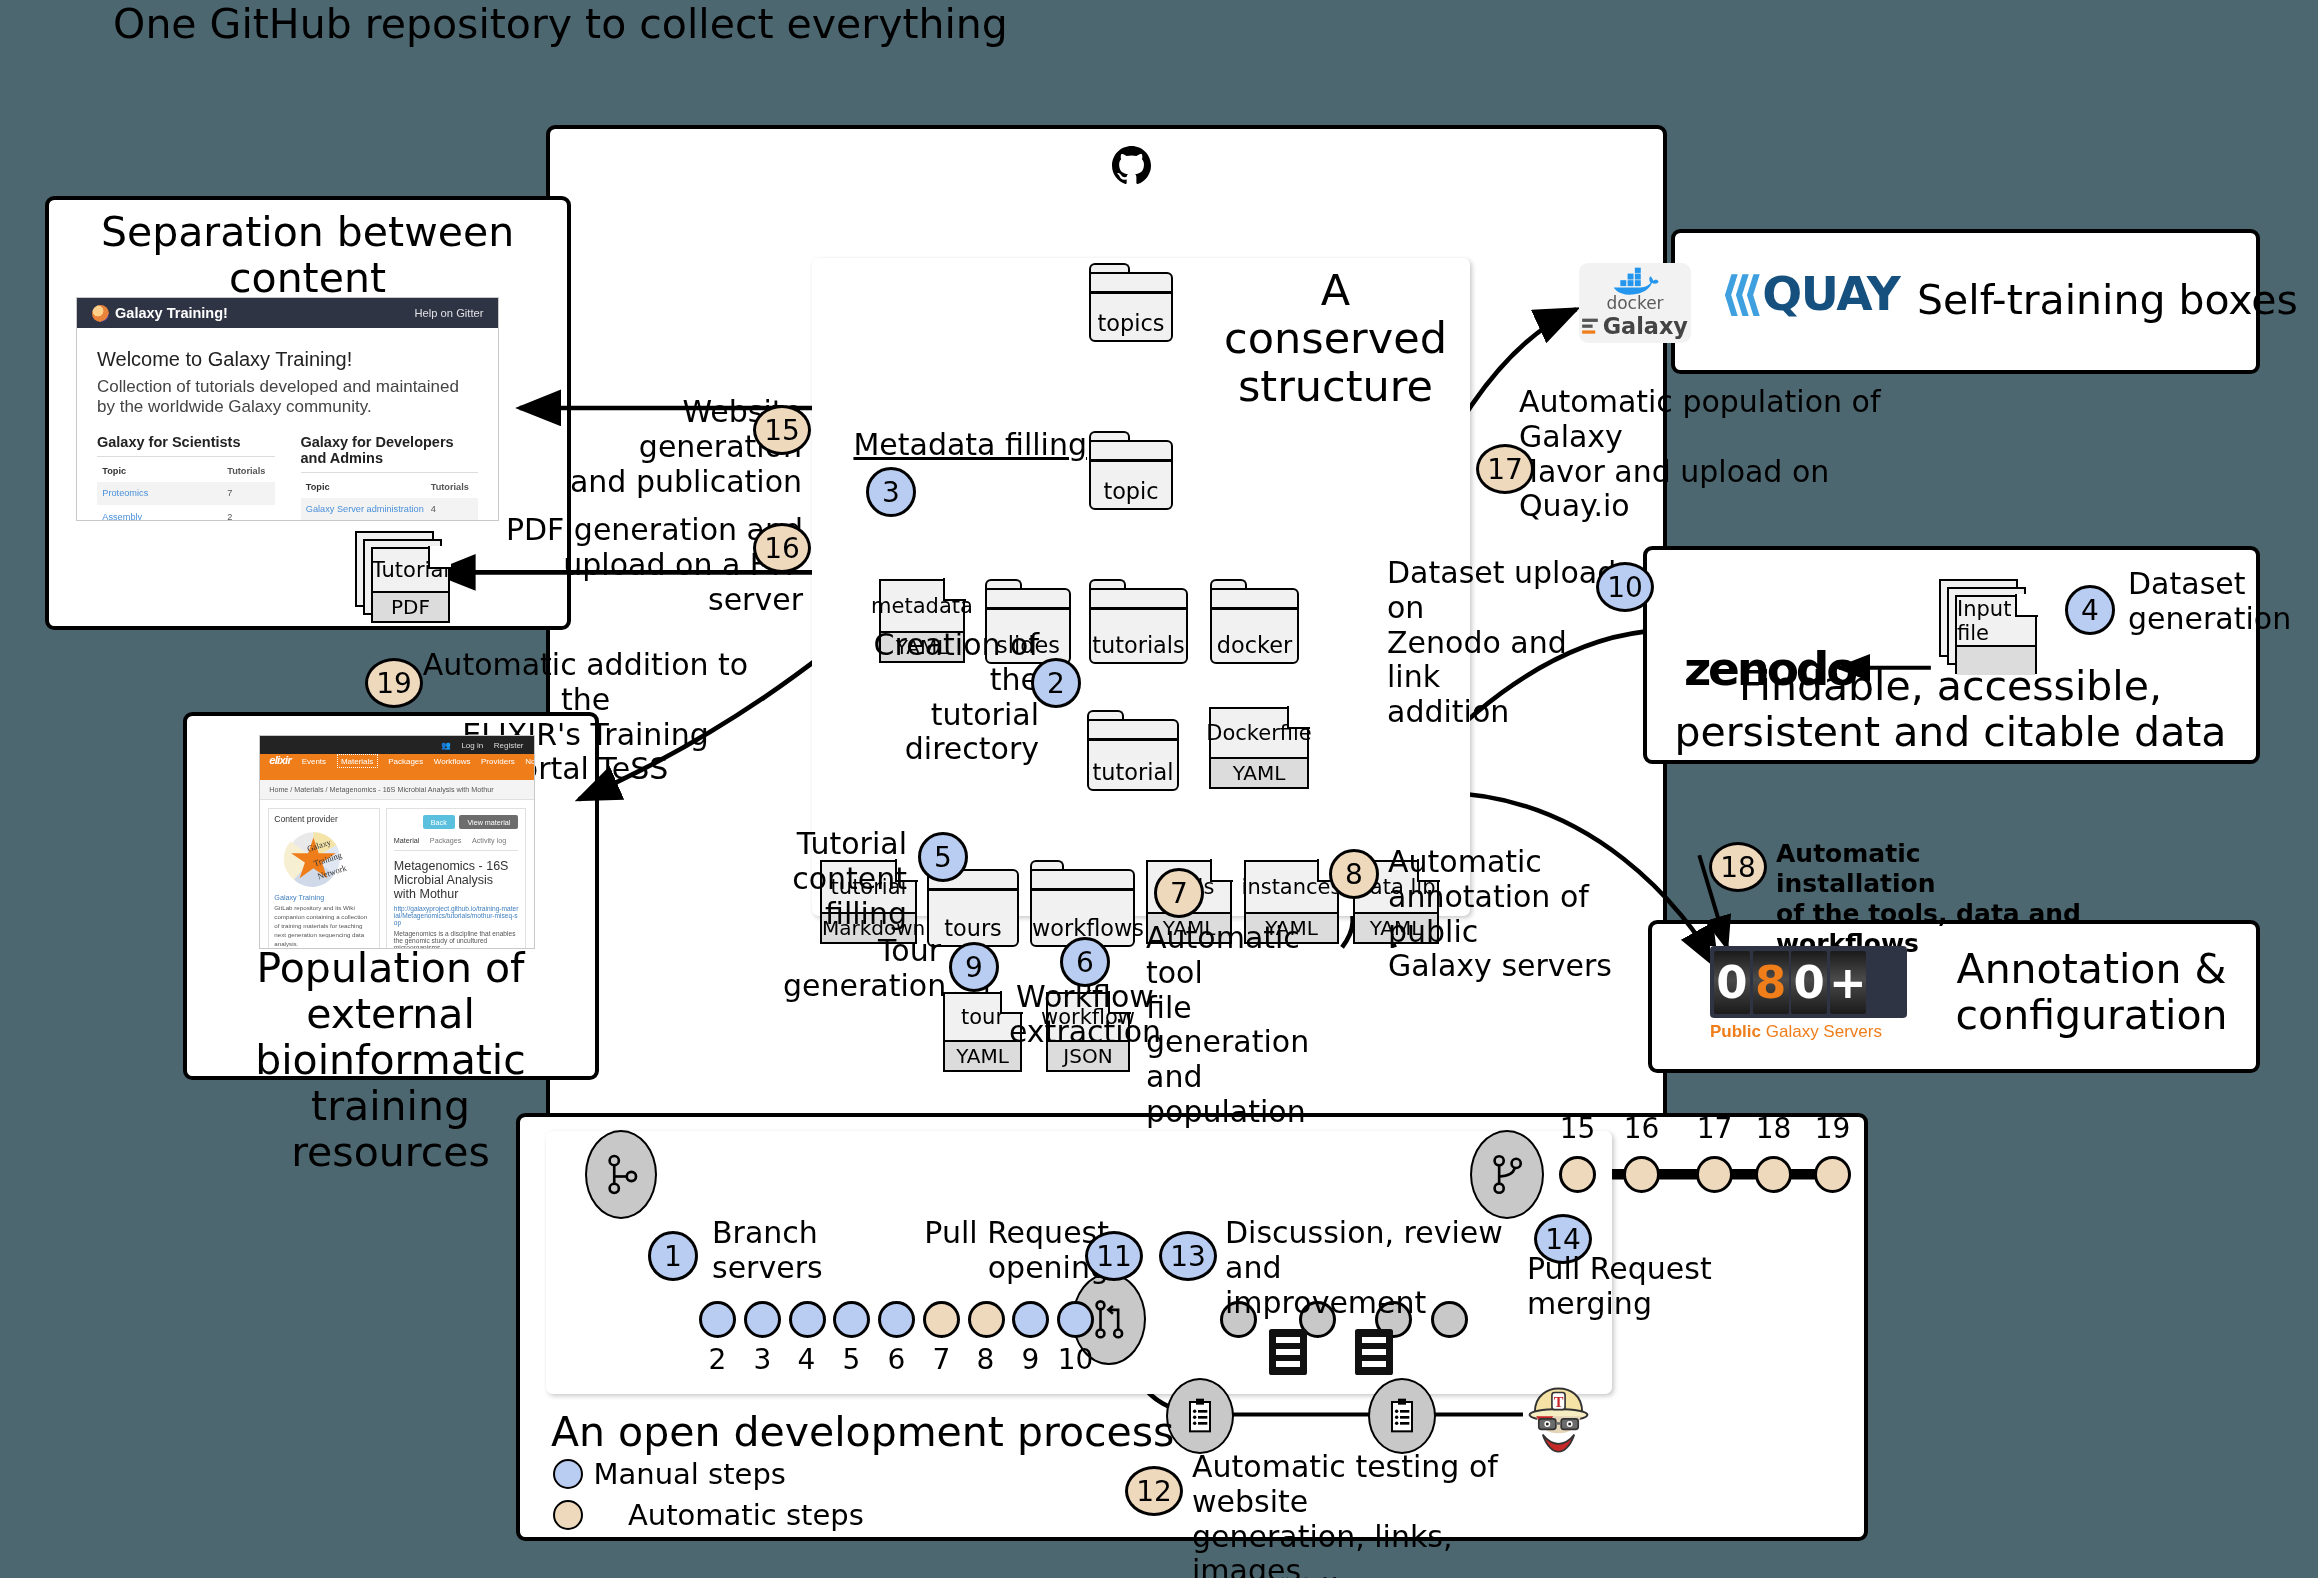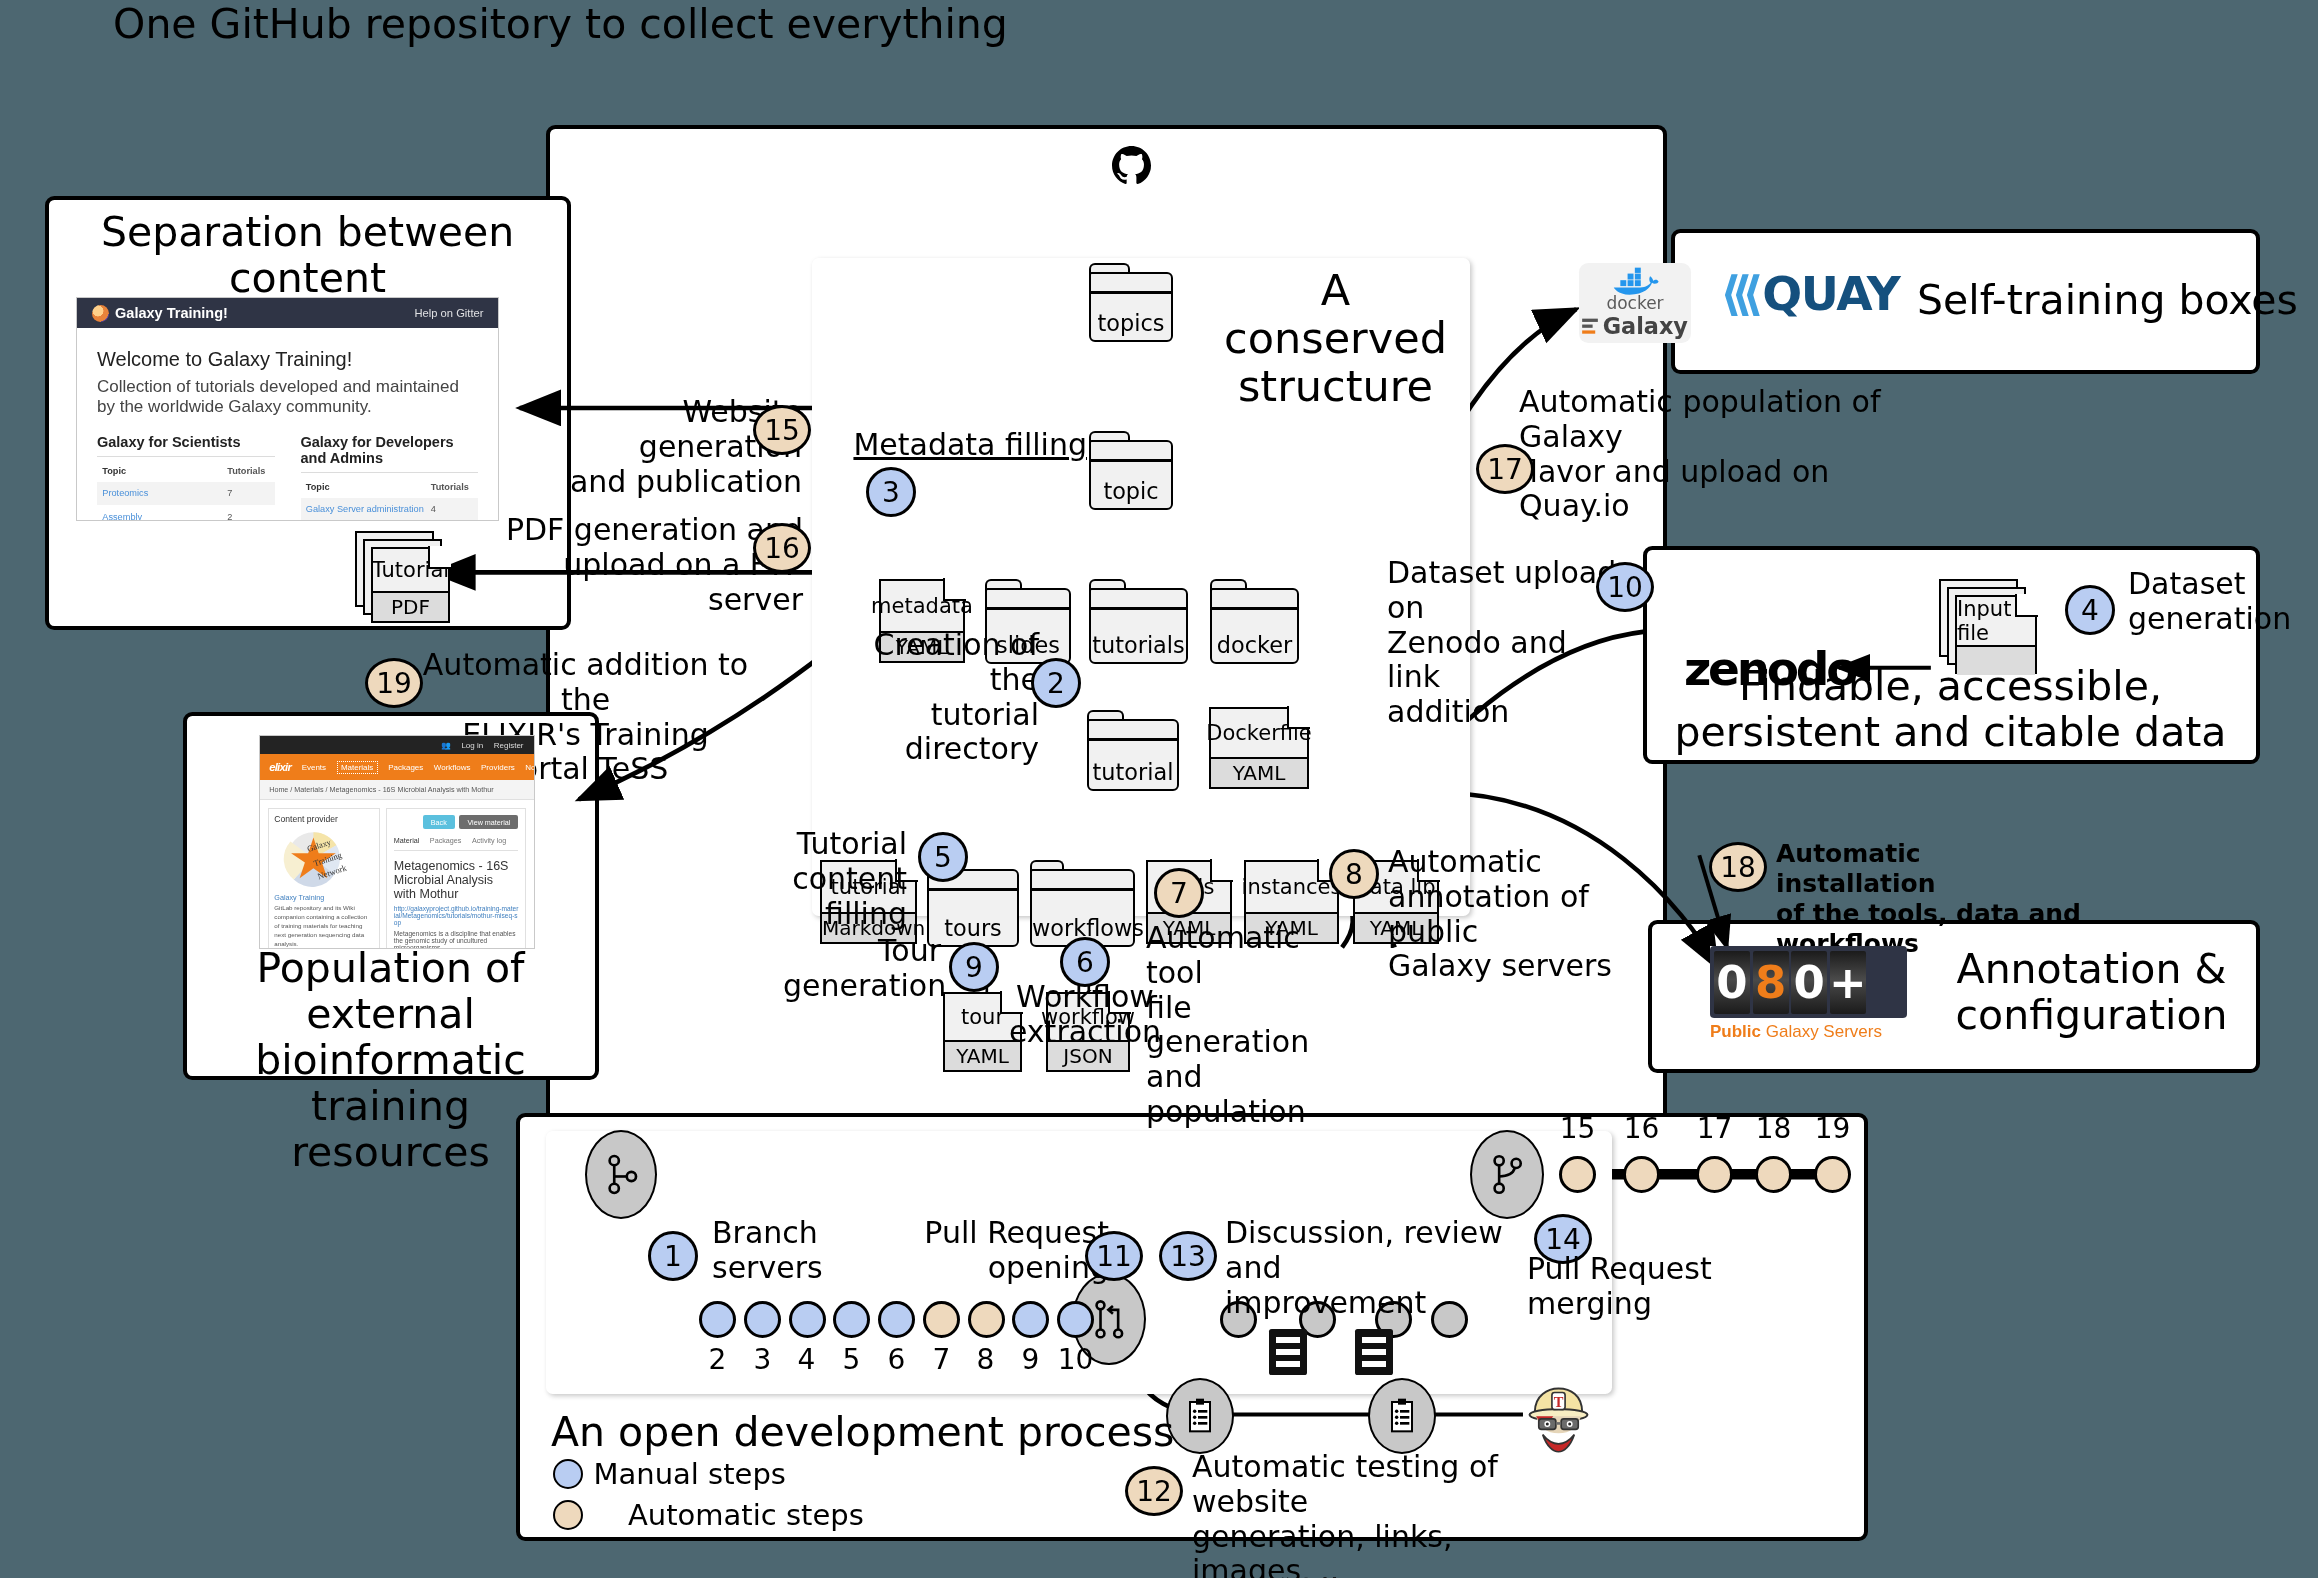--- a/index.html
+++ b/index.html
@@ -70,21 +70,21 @@
      padding-bottom:6px;margin-bottom:2.6px;}
   .gt-th{display:flex;font-size:9.2px;font-weight:bold;color:#333;padding:6px 5.3px;}
   .gt-tr{display:flex;font-size:9.2px;color:#4a90d9;padding:6.6px 5.3px;}
   .gt-tr.alt{background:#f3f3f3;}
   .gt-tr .c2,.gt-th .c2{width:42px;color:#555;flex:none;}
   .gt-tr .c1{flex:1;}
   .gt-th .c1{flex:1;}
 
   .tess-head{background:#232323;height:18.4px;display:flex;align-items:center;
      justify-content:flex-end;gap:10.5px;padding:0 10.5px;color:#ddd;font-size:8px;}
-  .tess-nav{background:#ef7d1a;height:26px;display:flex;align-items:center;gap:10.5px;
+  .tess-nav{background:#ef7d1a;height:26px;display:flex;align-items:flex-start;gap:10.5px;
      padding:0 9.2px;color:#fff;font-size:8px;}
   .elixir-logo{font-size:11.2px;font-style:italic;font-weight:bold;color:#fff;letter-spacing:-0.7px;}
   .tess-nav .sel{border:0.7px dotted #fff;padding:1.3px 3.3px;}
   .tess-crumb{background:#f4f4f4;border-bottom:0.7px solid #e0e0e0;font-size:7.2px;color:#555;
      padding:4.6px 9.2px;}
   .tess-main{display:flex;padding:8px;gap:6.6px;}
   .tess-side{width:99px;border:0.7px solid #e0e0e0;padding:5.3px;}
   .tess-side .sh{font-size:8.6px;color:#333;margin-bottom:4px;}
   .gtn-badge{width:100%;height:61px;position:relative;}
   .tess-side .ln{font-size:7.2px;color:#3f7fbf;margin:4px 0 2.6px;}

